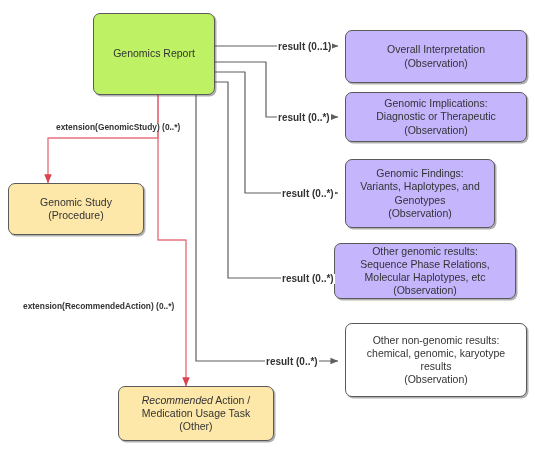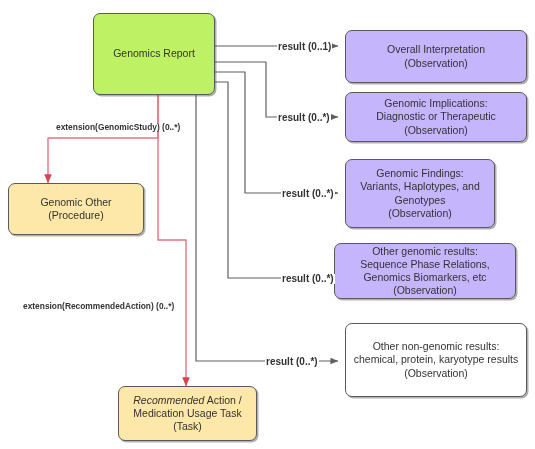--- a/index.html
+++ b/index.html
@@ -74,30 +74,30 @@
 </svg>
 
 <div class="node node-blue" style="left:93px;top:13px;width:122px;height:82px;">
   <div class="txt">
     <span>Genomics Report</span><br>
   </div>
 </div>
 
 <div class="node node-yellow" style="left:8px;top:183px;width:136px;height:52px;">
   <div class="txt">
-    <span>Genomic Other</span><br>
+    <span>Genomic Study</span><br>
     <span>(Procedure)</span>
   </div>
 </div>
 
-<div class="node node-yellow" style="left:118px;top:386px;width:139px;height:55px;justify-content:flex-end;">
+<div class="node node-yellow" style="left:118px;top:386px;width:156px;height:55px;justify-content:flex-end;">
   <div class="txt">
     <span class="ital">Recommended</span><span> Action /</span><br>
     <span>Medication Usage Task</span><br>
-    <span>(Task)</span>
+    <span>(Other)</span>
   </div>
 </div>
 
 <div class="node node-green" style="left:345px;top:30px;width:182px;height:53px;">
   <div class="txt">
     <span>Overall Interpretation</span><br>
     <span>(Observation)</span>
   </div>
 </div>
 
@@ -115,29 +115,29 @@
     <span>Variants, Haplotypes, and</span><br>
     <span>Genotypes</span><br>
     <span>(Observation)</span>
   </div>
 </div>
 
 <div class="node node-green" style="left:334px;top:243px;width:182px;height:56px;">
   <div class="txt">
     <span>Other genomic results:</span><br>
     <span>Sequence Phase Relations,</span><br>
-    <span>Genomics Biomarkers, etc</span><br>
+    <span>Molecular Haplotypes, etc</span><br>
     <span>(Observation)</span>
   </div>
 </div>
 
 <div class="node node-white" style="left:345px;top:323px;width:182px;height:74px;text-align:center;">
   <div class="txt">
     <span>Other non-genomic results:</span><br>
-    <span>chemical, protein, karyotype results</span><br>
+    <span>chemical, genomic, karyotype results</span><br>
     <span>(Observation)</span>
   </div>
 </div>
 
 <div class="edge-label" style="left:277px;top:42px;">result (0..1)</div>
 
 <div class="edge-label" style="left:277px;top:113px;">result (0..*)</div>
 
 <div class="edge-label" style="left:281px;top:189px;">result (0..*)</div>
 

